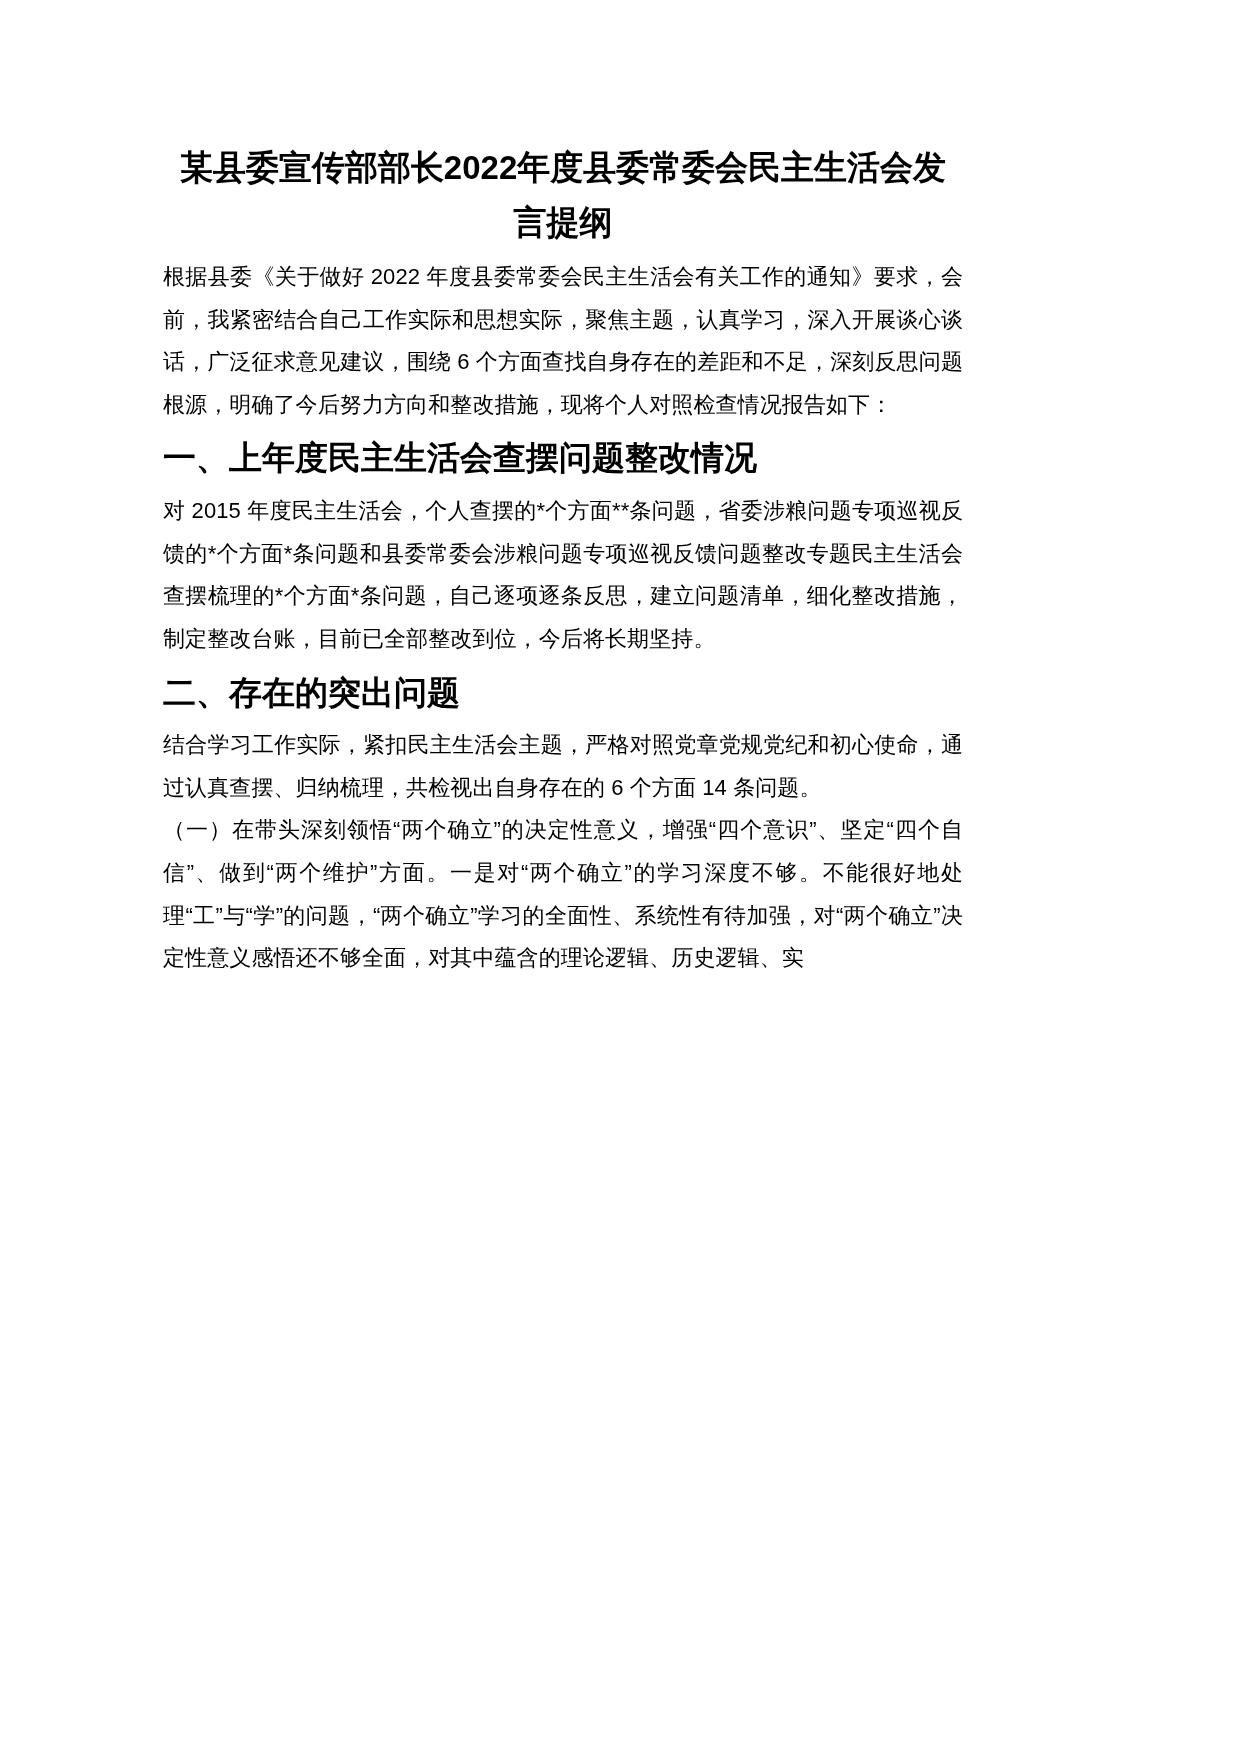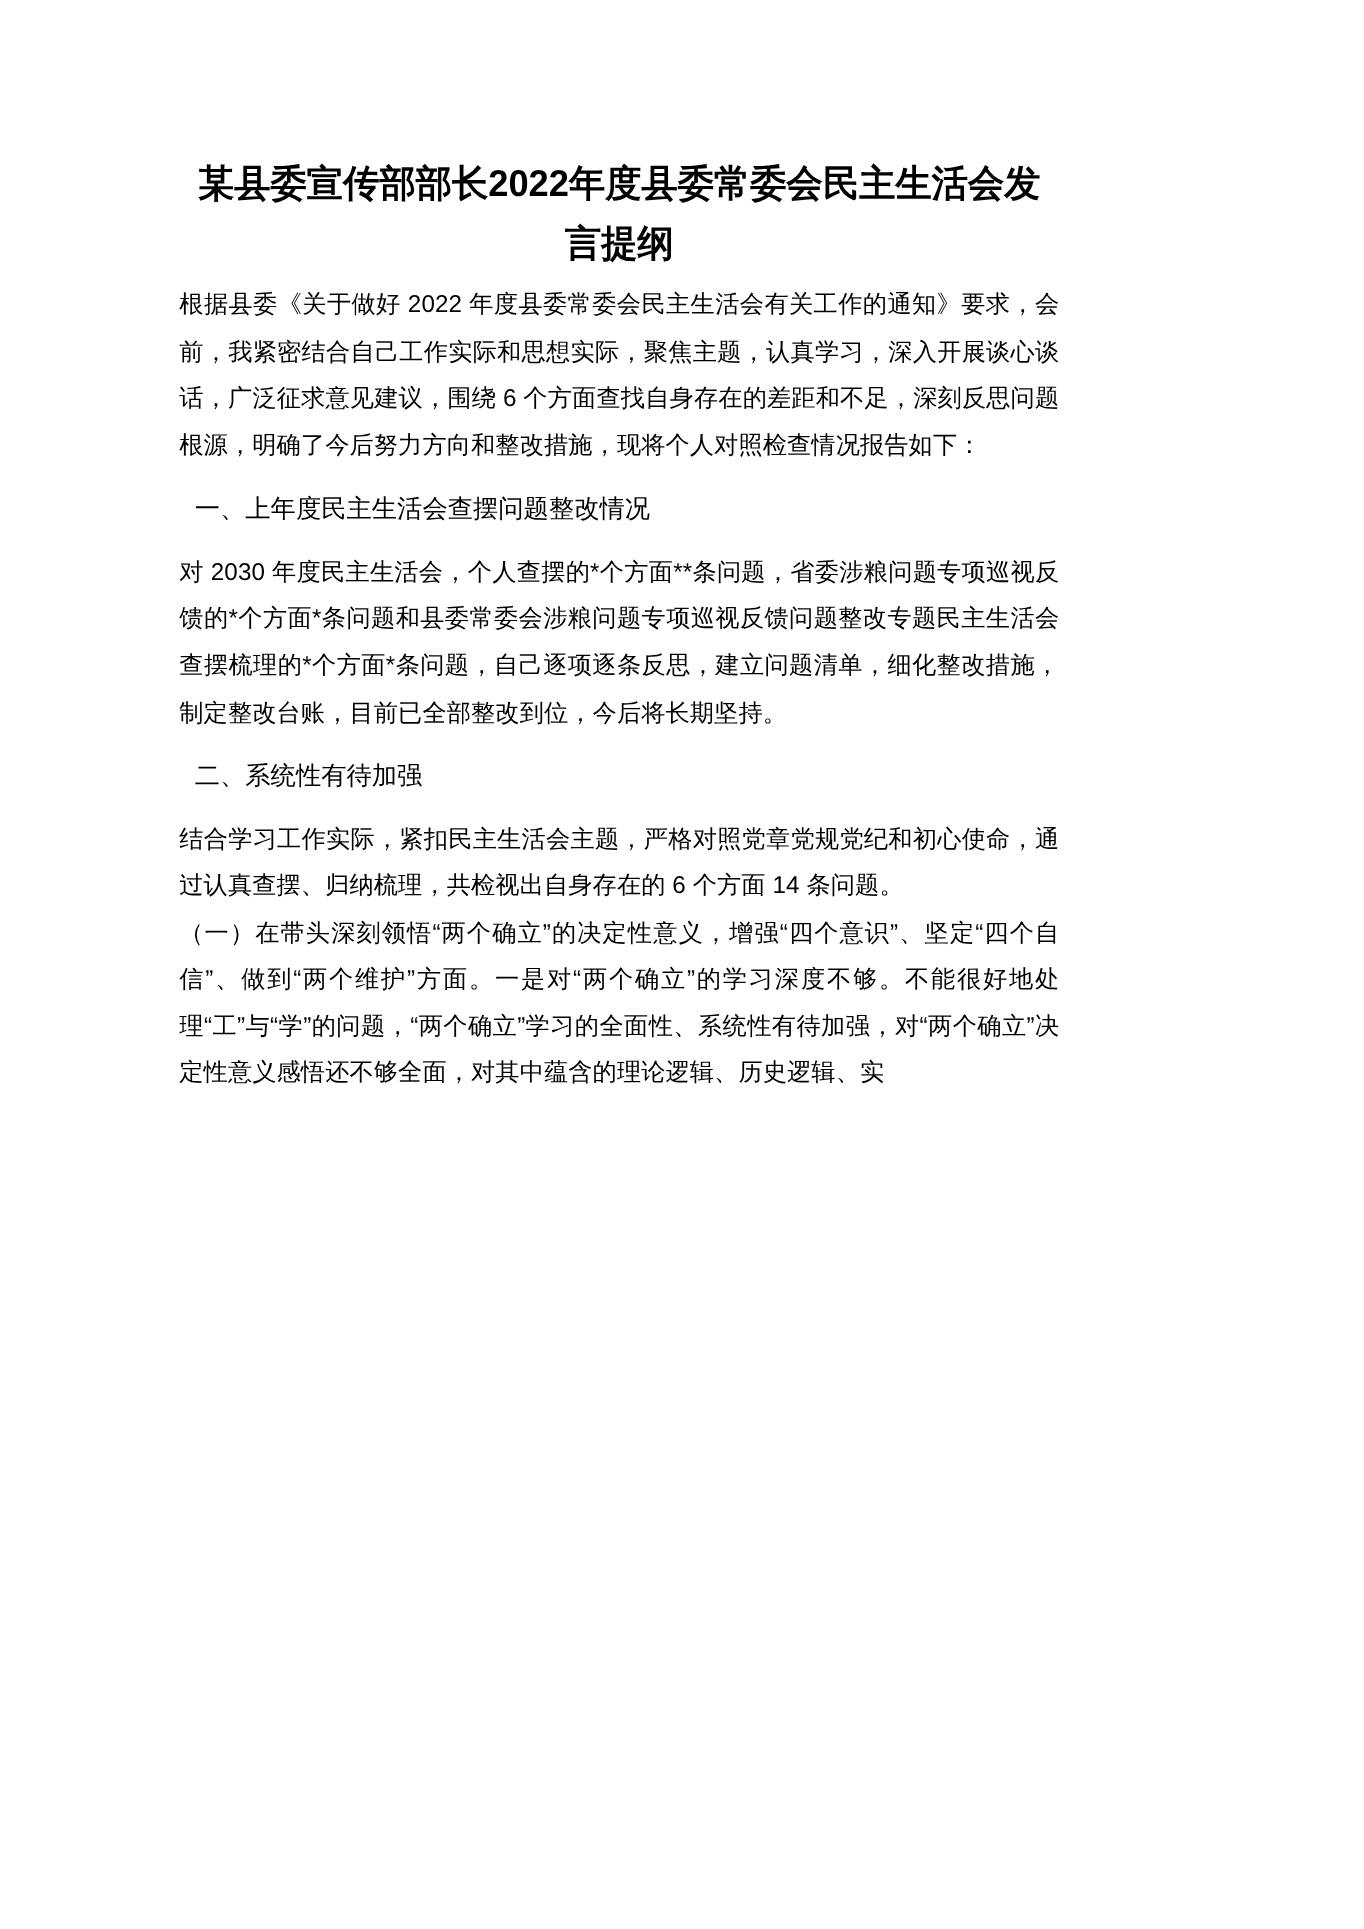--- a/index.html
+++ b/index.html
@@ -44,41 +44,42 @@
     text-align: justify;
     text-align-last: left;
     margin: 0;
     word-break: break-all;
     letter-spacing: 0.1px;
   }
   .para + .para {
     margin-top: 0px;
   }
   .heading {
-    font-size: 23px;
+    font-size: 33px;
     line-height: 1.935;
-    margin: 14px;
+    margin: 0;
     word-break: break-all;
     text-align: left;
+    font-weight: bold;
   }
 </style>
 </head>
 <body>
 
 <div class="page">
   <div class="content">
 
     <h1 class="doc-title">某县委宣传部部长2022年度县委常委会民主生活会发言提纲</h1>
 
     <p class="para">根据县委《关于做好 2022 年度县委常委会民主生活会有关工作的通知》要求，会前，我紧密结合自己工作实际和思想实际，聚焦主题，认真学习，深入开展谈心谈话，广泛征求意见建议，围绕 6 个方面查找自身存在的差距和不足，深刻反思问题根源，明确了今后努力方向和整改措施，现将个人对照检查情况报告如下：</p>
 
     <p class="heading">一、上年度民主生活会查摆问题整改情况</p>
 
-    <p class="para">对 2030 年度民主生活会，个人查摆的*个方面**条问题，省委涉粮问题专项巡视反馈的*个方面*条问题和县委常委会涉粮问题专项巡视反馈问题整改专题民主生活会查摆梳理的*个方面*条问题，自己逐项逐条反思，建立问题清单，细化整改措施，制定整改台账，目前已全部整改到位，今后将长期坚持。</p>
+    <p class="para">对 2015 年度民主生活会，个人查摆的*个方面**条问题，省委涉粮问题专项巡视反馈的*个方面*条问题和县委常委会涉粮问题专项巡视反馈问题整改专题民主生活会查摆梳理的*个方面*条问题，自己逐项逐条反思，建立问题清单，细化整改措施，制定整改台账，目前已全部整改到位，今后将长期坚持。</p>
 
-    <p class="heading">二、系统性有待加强</p>
+    <p class="heading">二、存在的突出问题</p>
 
     <p class="para">结合学习工作实际，紧扣民主生活会主题，严格对照党章党规党纪和初心使命，通过认真查摆、归纳梳理，共检视出自身存在的 6 个方面 14 条问题。</p>
 
     <p class="para">（一）在带头深刻领悟“两个确立”的决定性意义，增强“四个意识”、坚定“四个自信”、做到“两个维护”方面。一是对“两个确立”的学习深度不够。不能很好地处理“工”与“学”的问题，“两个确立”学习的全面性、系统性有待加强，对“两个确立”决定性意义感悟还不够全面，对其中蕴含的理论逻辑、历史逻辑、实</p>
 
   </div>
 </div>
 
 </body></html>

